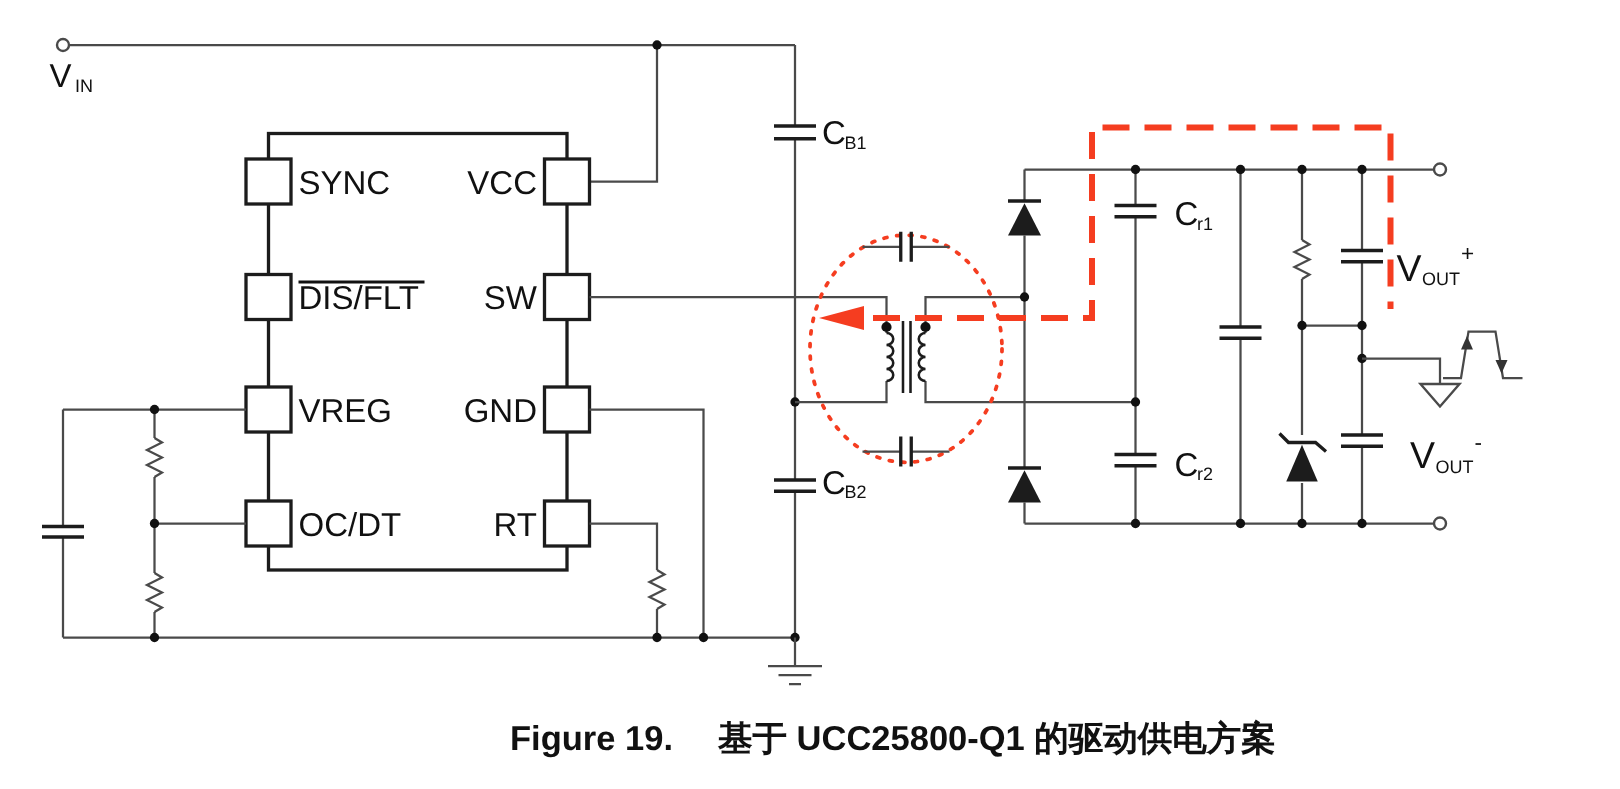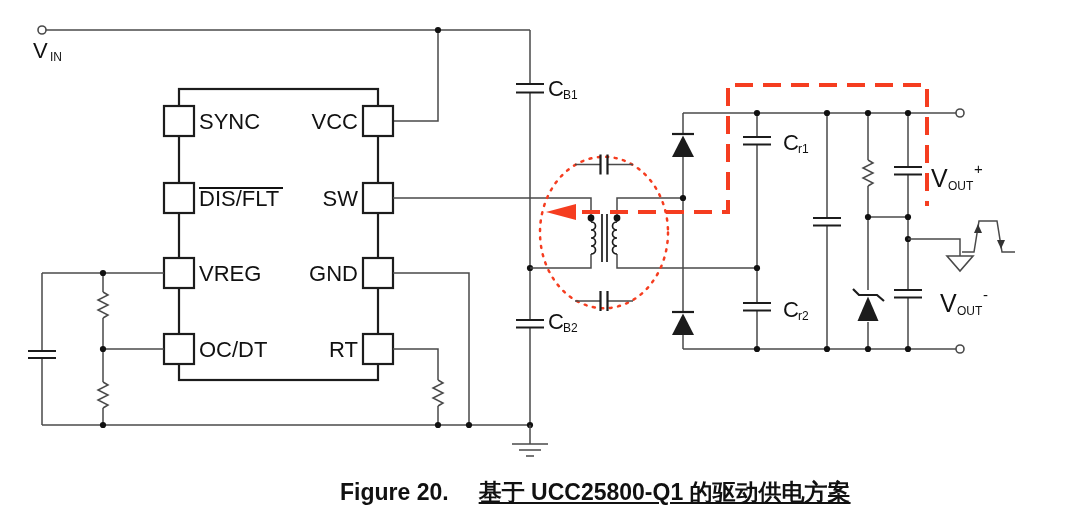--- a/index.html
+++ b/index.html
@@ -18,21 +18,21 @@
   .red-dot{stroke:#f53d20;stroke-width:2.5;fill:none;stroke-dasharray:2 6.5;stroke-linecap:round;}
   .red-fill{fill:#f53d20;stroke:none;}
   .t-pin{font-size:22px;fill:#111;}
   .t-main{font-size:22px;fill:#111;}
   .t-big{font-size:25px;fill:#111;}
   .t-sub{font-size:12px;fill:#111;}
   .t-sign{font-size:15px;fill:#111;}
   text{font-family:"Liberation Sans",sans-serif;}
   .caption{position:absolute;left:340px;top:477px;font-weight:bold;font-size:23px;
            color:#111;white-space:nowrap;}
-  .cap-title{margin-left:30px;text-decoration:underline;}
+  .cap-title{margin-left:30px;}
 </style>
 </head>
 <body>
 
 <svg width="1080" height="470" viewBox="0 0 1080 470">
 
   <g>
     <path class="w" d="M46 30 H530"></path>
     <circle class="term" cx="42" cy="30" r="4"></circle>
     <text class="t-main" x="33" y="58">V</text>
@@ -196,14 +196,14 @@
   </g>
 
   <g>
     <path class="red-dash" d="M582 212 H728 V85 H927 V206"></path>
     <path class="red-fill" d="M546 212 L576 204 V220 Z"></path>
   </g>
 
 </svg>
 
 <div class="caption">
-  <span>Figure 20.</span><span class="cap-title">基于 UCC25800-Q1 的驱动供电方案</span>
+  <span>Figure 19.</span><span class="cap-title">基于 UCC25800-Q1 的驱动供电方案</span>
 </div>
 
 </body></html>

